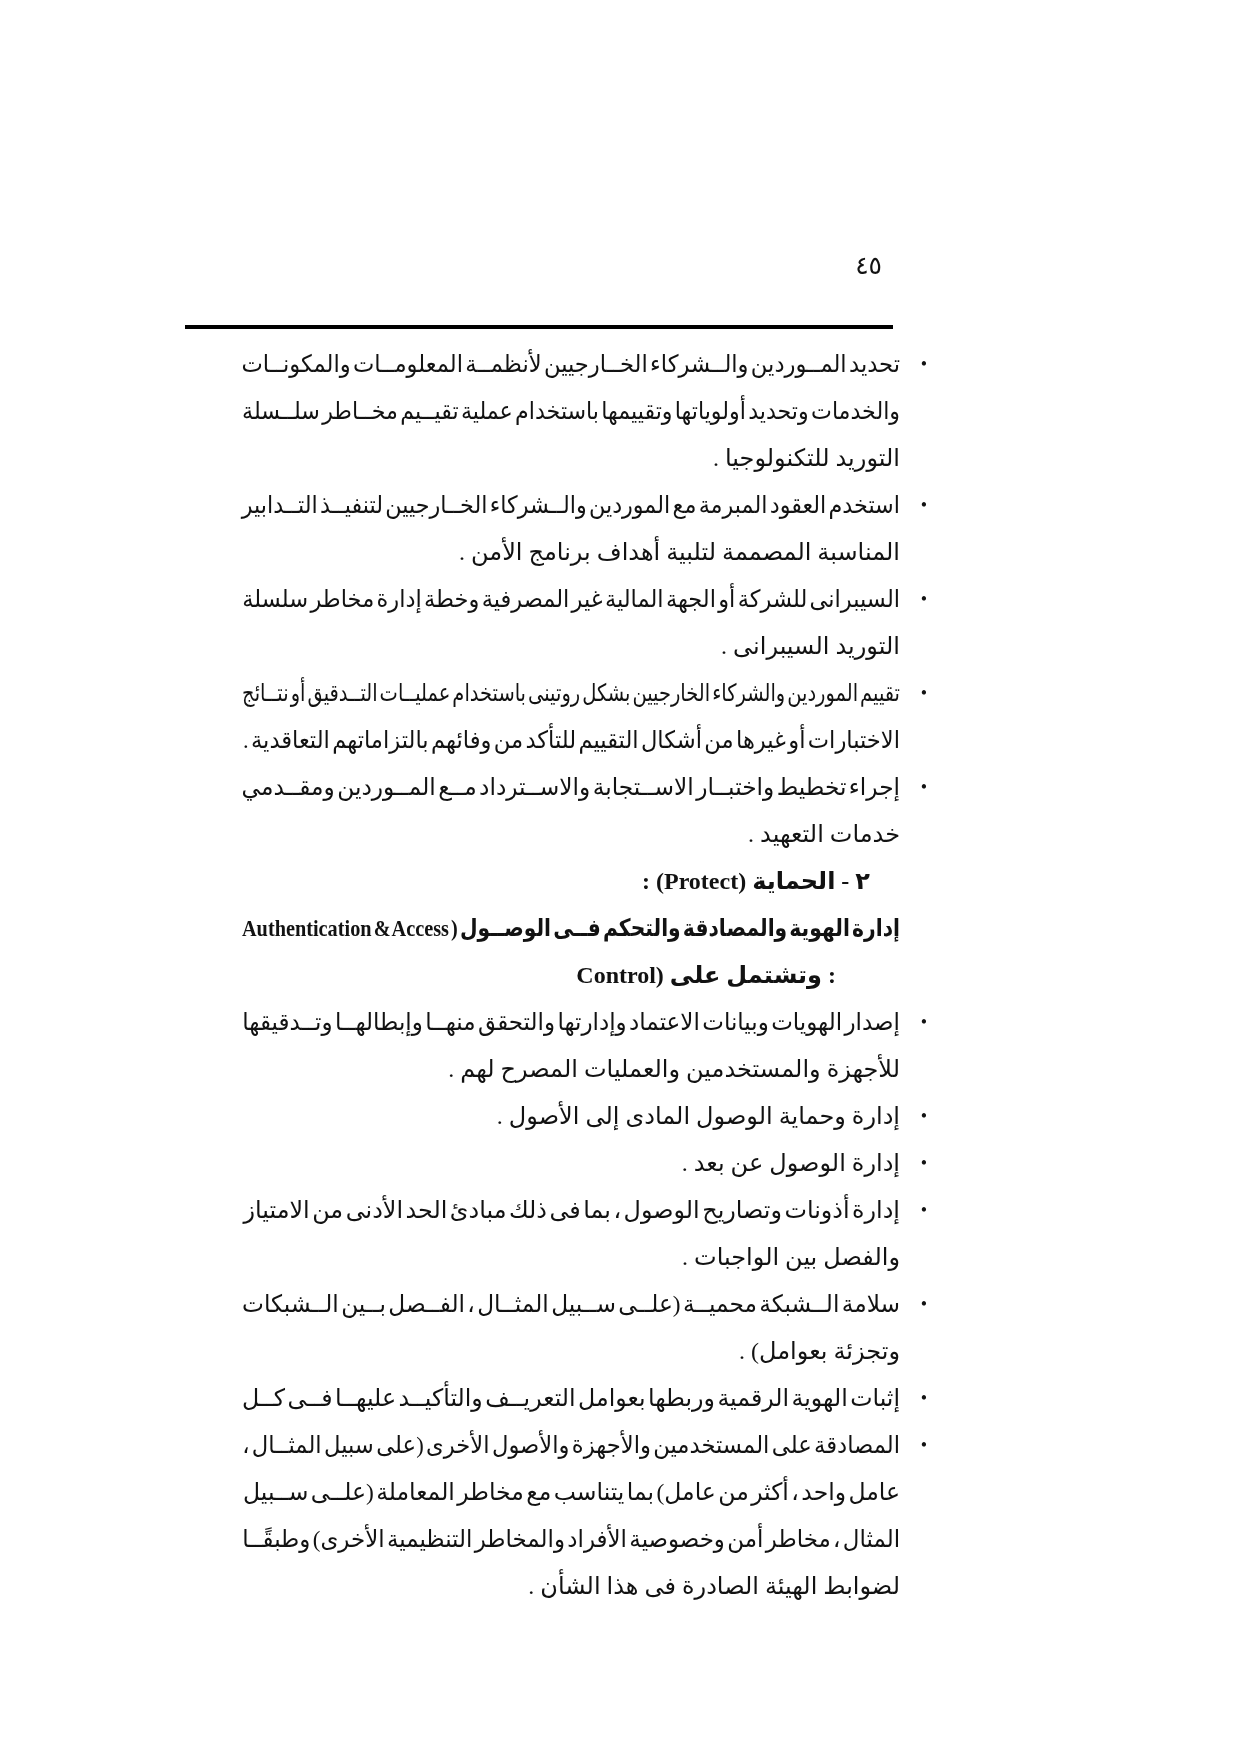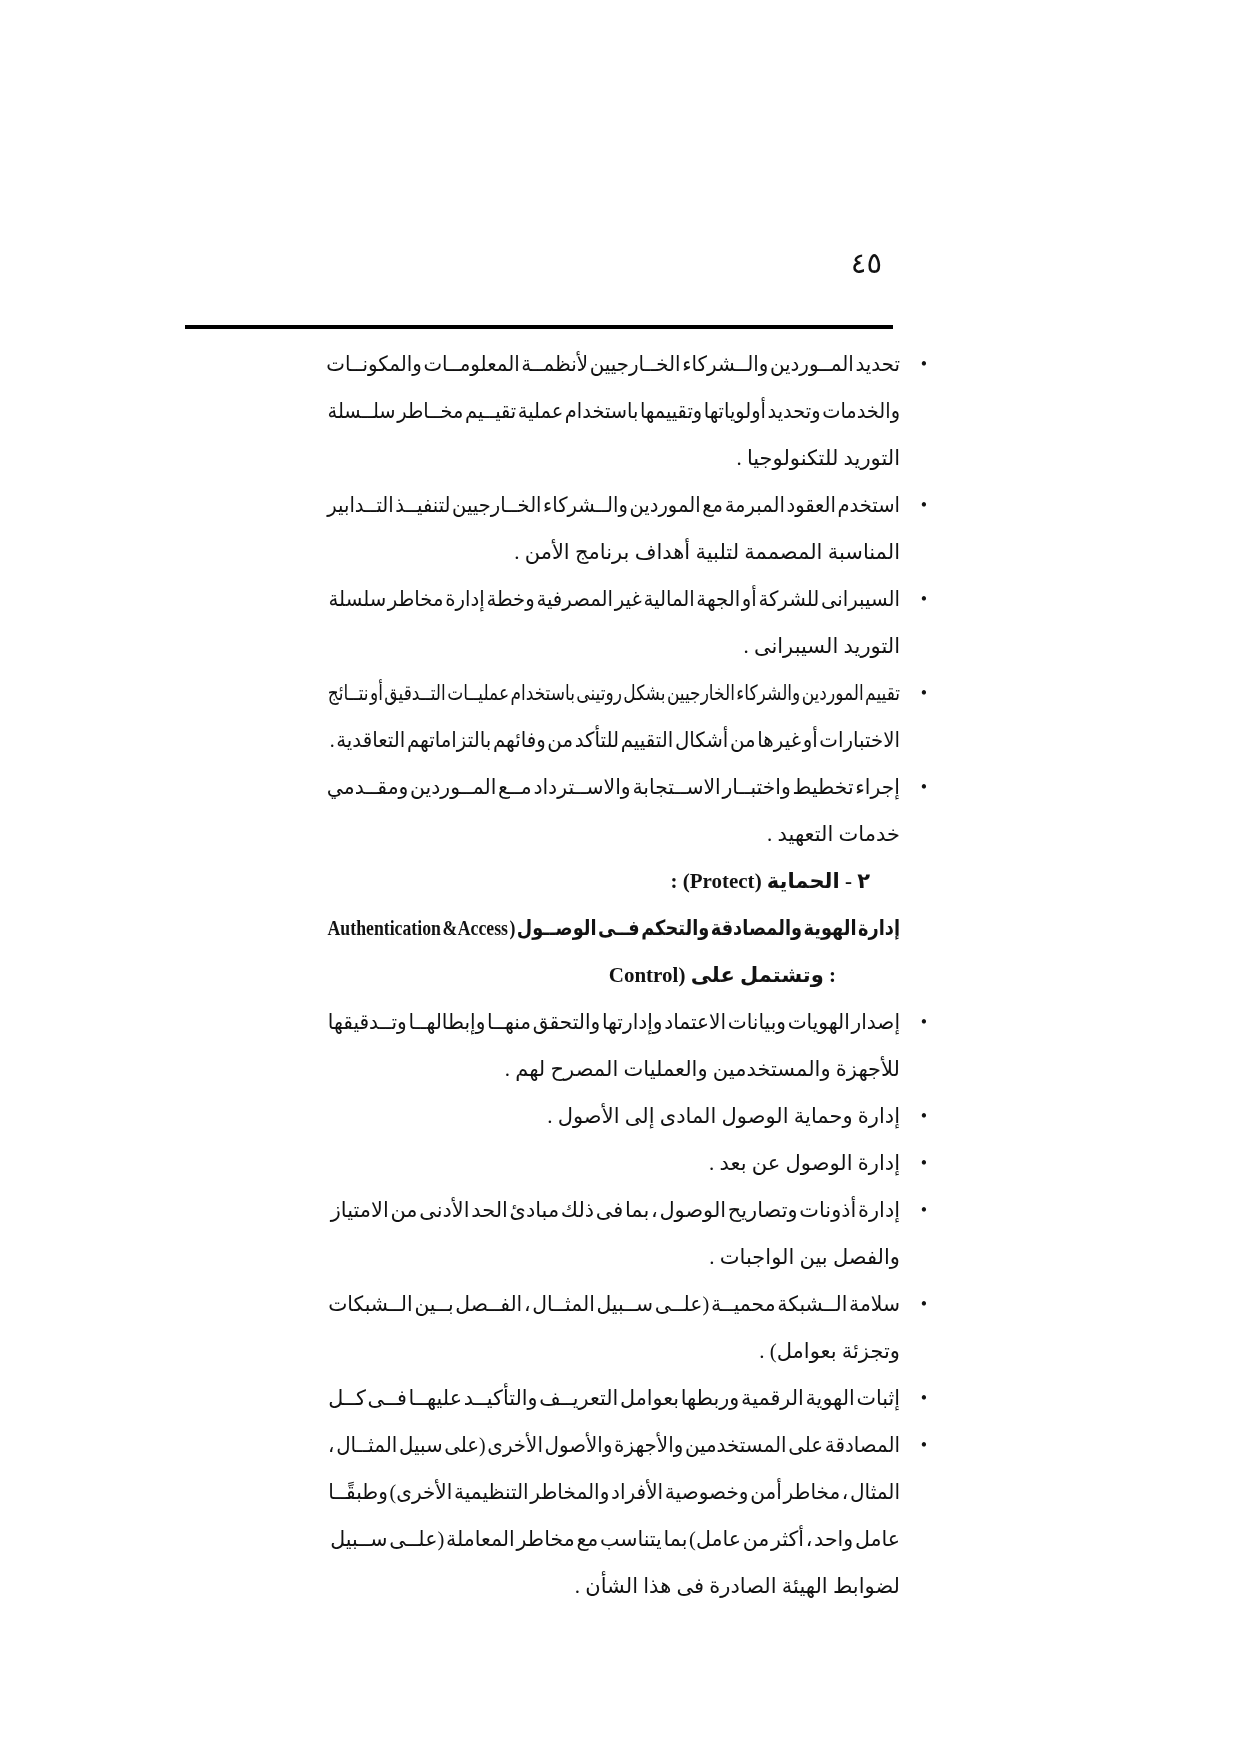--- a/index.html
+++ b/index.html
@@ -7,28 +7,28 @@
     width:1240px;height:1755px;position:relative;background:#ffffff;
     font-family:"Liberation Serif","DejaVu Sans",serif;color:#121212;
     overflow:hidden;
   }
   .page{position:absolute;left:185px;top:242px;width:745px;}
   .hdr{
     display:flex;direction:rtl;justify-content:space-between;align-items:flex-end;
     padding:0 48px 0 34px;height:38px;font-size:25px;white-space:nowrap;
   }
   .title{letter-spacing:0;}
-  .pnum{font-size:29px;}
+  .pnum{font-size:25px;}
   .rule{height:4px;background:#000;width:708px;margin-top:45px;}
   .docbody{margin-top:12px;}
   .item{position:relative;padding-right:30px;}
   .item .b{position:absolute;right:3px;top:0;line-height:47px;font-size:18px;}
   .ln{
     direction:rtl;text-align:right;height:47px;line-height:47px;
-    font-size:21px;overflow:visible;
+    font-size:24px;overflow:visible;
   }
   .ln .t{display:block;white-space:nowrap;transform-origin:right center;}
   .ln.ltr{direction:ltr;}
   .ln.ltr .t{padding-right:64px;}
   .item.heading .t{padding-right:30px;}
   .item.heading,.item.bold{font-weight:bold;}
 </style>
 </head>
 <body>
 
@@ -143,23 +143,23 @@
         <div class="ln full">
           <span class="t" style="word-spacing: -3.5px; transform: scaleX(0.986207);">إثبات الهوية الرقمية وربطها بعوامل التعريــف والتأكيــد عليهــا فــى كــل</span>
         </div>
       </div>
       <div class="item bullet">
         <span class="b">•</span>
         <div class="ln full">
           <span class="t" style="word-spacing: -3.5px; transform: scaleX(0.944518);">المصادقة على المستخدمين والأجهزة والأصول الأخرى (على سبيل المثــال ،</span>
         </div>
         <div class="ln full">
-          <span class="t" style="word-spacing: -3.5px; transform: scaleX(0.954606);">المثال ، مخاطر أمن وخصوصية الأفراد والمخاطر التنظيمية الأخرى) وطبقًــا</span>
+          <span class="t" style="word-spacing: -3.5px; transform: scaleX(0.978112);">عامل واحد ، أكثر من عامل) بما يتناسب مع مخاطر المعاملة (علــى ســبيل</span>
         </div>
         <div class="ln full">
-          <span class="t" style="word-spacing: -3.5px; transform: scaleX(0.978112);">عامل واحد ، أكثر من عامل) بما يتناسب مع مخاطر المعاملة (علــى ســبيل</span>
+          <span class="t" style="word-spacing: -3.5px; transform: scaleX(0.954606);">المثال ، مخاطر أمن وخصوصية الأفراد والمخاطر التنظيمية الأخرى) وطبقًــا</span>
         </div>
         <div class="ln end">
           <span class="t">لضوابط الهيئة الصادرة فى هذا الشأن .</span>
         </div>
       </div>
     </div>
 </div>
 
 </body></html>

